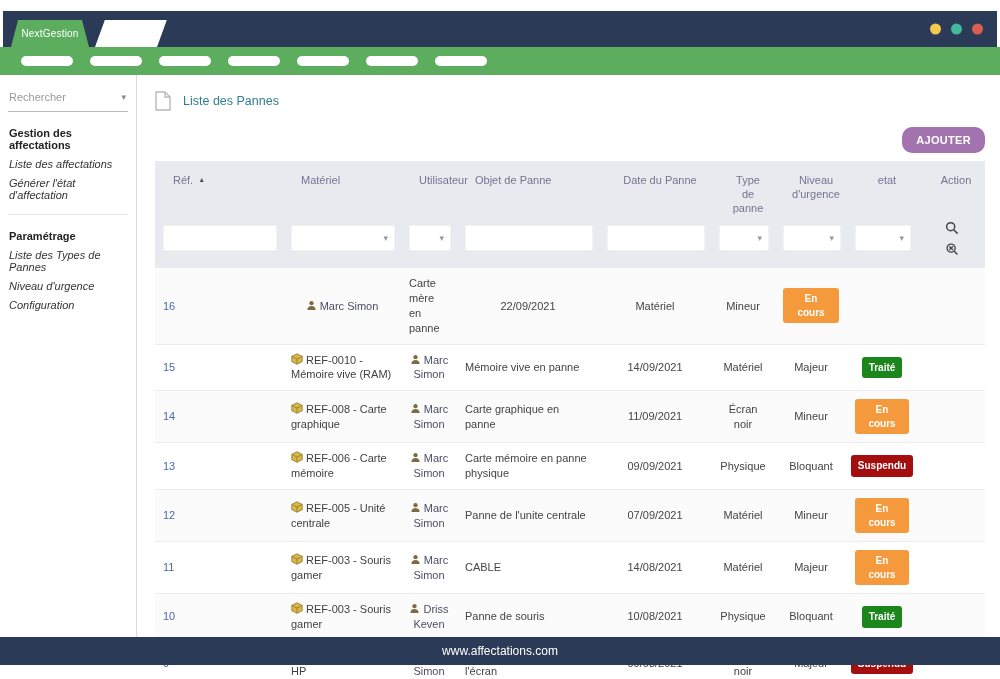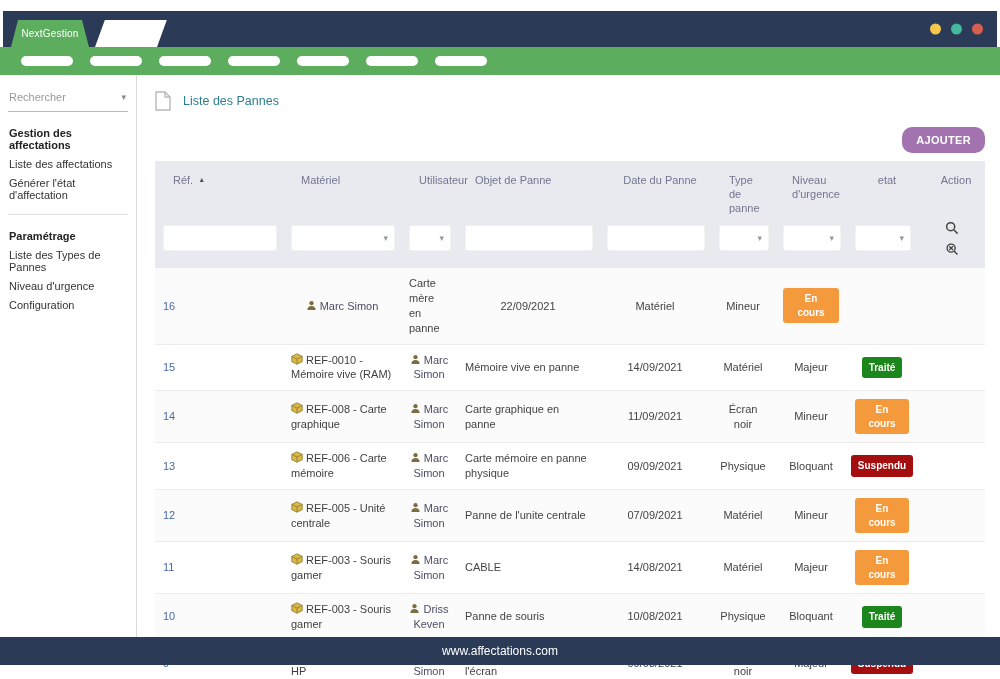--- a/index.html
+++ b/index.html
@@ -27,37 +27,37 @@
   .sidebar { width:137px; height:100%; border-right:1px solid #d9d9d9; padding:14px 8px 0 8px; }
   .main { flex:1; padding:16px 15px 0 18px; }
 
   
   .side-search { display:flex; align-items:center; justify-content:space-between; padding:2px 2px 8px 1px;
                  border-bottom:1px solid #bbb; cursor:pointer; }
   .side-search .ph { color:#999; font-size:11px; }
   .side-search .arr { color:#888; font-size:9px; }
   .side-section { padding-top:13px; }
   .sec-title { font-size:11px; font-weight:bold; color:#222; padding:2px 0 3px 1px; }
-  .side-item { font-size:11px; color:#333; padding:3.5px 0 3.5px 1px; cursor:pointer; }
+  .side-item { font-size:11px; color:#333; padding:3.5px 0 3.5px 1px; cursor:pointer;font-style:italic; }
   .side-item.indent { padding-left:10px; }
   .side-divider { border-bottom:1px solid #e3e3e3; margin-top:10px; }
 
   
   .title-row { display:flex; align-items:center; gap:12px; }
   .page-title { color:#2f7f91; font-size:12.5px; }
   .add-row { display:flex; justify-content:flex-end; margin-top:16px; }
   .btn-add { background:#a273ae; color:#fff; border:none; border-radius:10px; font-size:11px; font-weight:bold;
              padding:7px 14px; letter-spacing:.3px; cursor:pointer; font-family:"Liberation Sans", sans-serif; }
 
   
   .table { margin-top:8px; width:830px; }
   .tgrid { display:grid; grid-template-columns:128px 118px 56px 142px 112px 64px 72px 70px 68px; }
   .thead { background:#e9e9f0; }
   .th { color:#73778f; font-size:11px; padding:13px 8px 4px 18px; display:flex; align-items:flex-start; line-height:1.25; }
-  .th.center { justify-content:center; text-align:left; }
+  .th.center { justify-content:center; text-align:center; }
   .sort-arrow { font-size:7px; color:#555; margin-left:5px; margin-top:2px; }
   .tfilter { background:#e9e9f0; }
   .fcell { padding:6px 6px 12px 8px; display:flex; align-items:flex-start; }
   .f-input { width:100%; height:26px; border:1px solid #f2f2f2; border-radius:2px; background:#fff;
              font-size:11px; padding:0 6px; font-family:"Liberation Sans", sans-serif; }
   .f-select { width:100%; height:26px; border:1px solid #f2f2f2; border-radius:2px; background:#fff;
               display:flex; align-items:center; justify-content:flex-end; padding-right:6px; cursor:pointer; }
   .f-select .arr { color:#999; font-size:9px; }
   .f-actions { flex-direction:column; align-items:center; gap:7px; display:flex; padding-top:2px; }
   .icon-btn { background:none; border:none; cursor:pointer; padding:0; line-height:0; }

